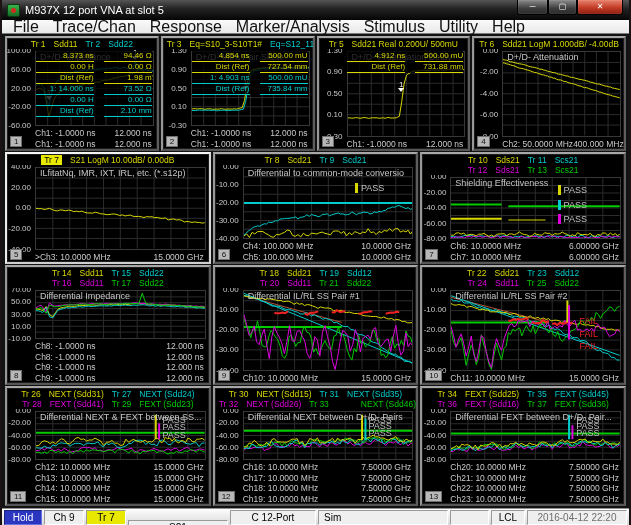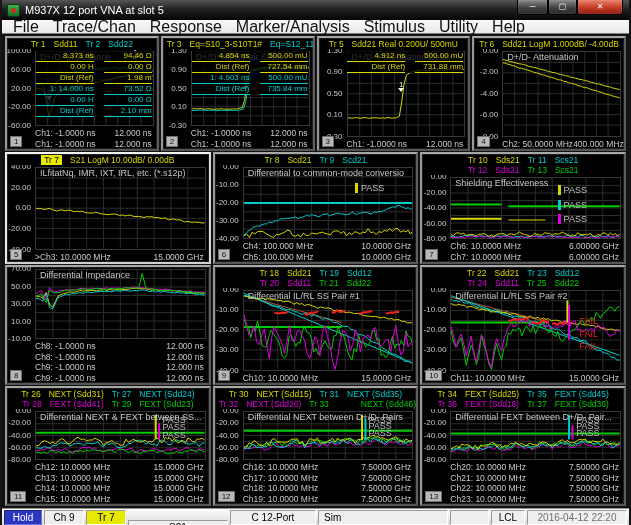--- a/index.html
+++ b/index.html
@@ -490,20 +490,24 @@
             <div class="xrow">
               <span>Ch7: 10.0000 MHz</span>
               <span>6.00000 GHz</span>
             </div>
           </div>
           <div class="badge">7</div>
         </div>
       </div>
     <div class="prow r3">
         <div class="panel">
+          <div class="hdr">
+            <div class="hline"><span class="hseg" style="color: rgb(216, 216, 0);">Tr 14</span><span class="hseg" style="color: rgb(216, 216, 0);">Sdd11</span><span class="hseg" style="color: rgb(0, 204, 204);">Tr 15</span><span class="hseg" style="color: rgb(0, 204, 204);">Sdd22</span></div>
+            <div class="hline"><span class="hseg" style="color: rgb(221, 0, 221);">Tr 16</span><span class="hseg" style="color: rgb(221, 0, 221);">Sdd11</span><span class="hseg" style="color: rgb(0, 204, 0);">Tr 17</span><span class="hseg" style="color: rgb(0, 204, 0);">Sdd22</span></div>
+          </div>
           <div class="pbody">
             <div class="ylab">
               <span style="top: 0%;">70.00</span>
               <span style="top: 25%;">50.00</span>
               <span style="top: 50%;">30.00</span>
               <span style="top: 75%;">10.00</span>
               <span style="top: 100%;">-10.00</span>
             </div>
             <div class="plot">
               <svg viewBox="0 0 100 100" preserveAspectRatio="none">

